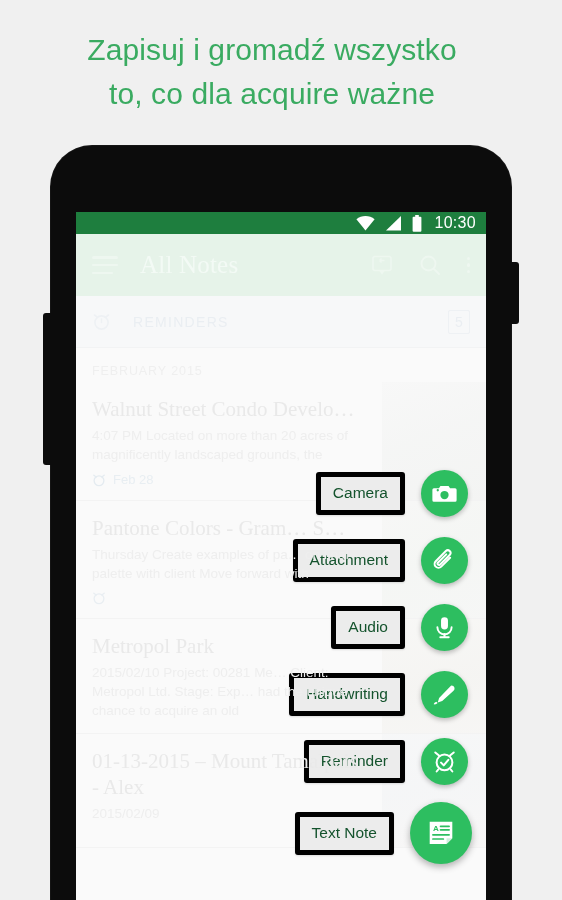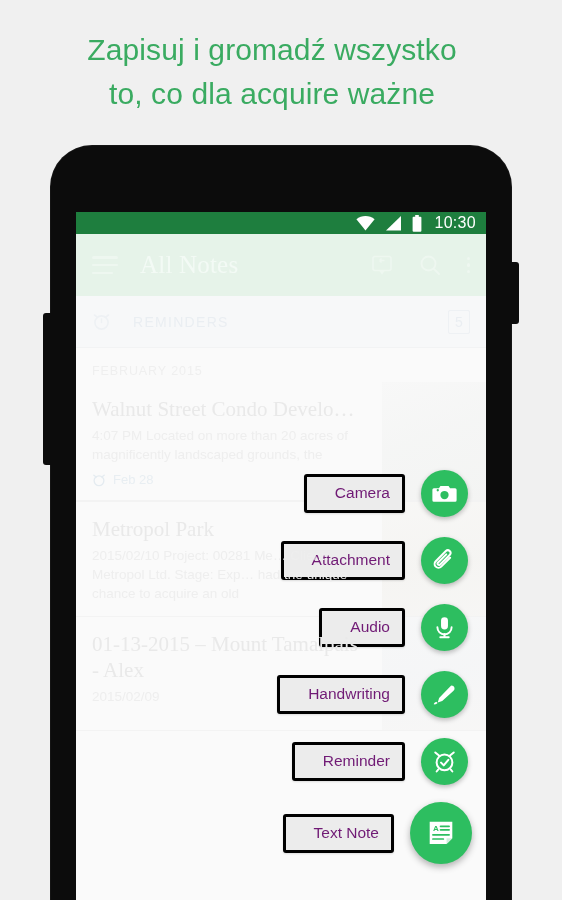--- a/index.html
+++ b/index.html
@@ -199,25 +199,25 @@
     position: absolute;
     right: 18px;
     display: flex;
     align-items: center;
     justify-content: flex-end;
     gap: 16px;
     pointer-events: auto;
   }
   .fab-label {
     background: #ececec;
-    border: 3px solid #000000;
+    border: 5px solid #000000;
     border-radius: 3px;
-    color: #701a75;
+    color: #14532d;
     font-size: 15.5px;
-    padding: 7px 12px 8px 28px;
+    padding: 7px 12px 8px 12px;
     white-space: nowrap;
     box-shadow: 0 1px 2px rgba(0,0,0,0.12);
   }
   .fab {
     width: 47px; height: 47px;
     border-radius: 50%;
     background: #2dbe60;
     display: flex; align-items: center; justify-content: center;
     box-shadow: 0 2px 5px rgba(0,0,0,0.26);
     flex: 0 0 auto;
@@ -313,20 +313,33 @@
           <svg width="14" height="14" viewBox="0 0 19 19">
             <circle cx="9.5" cy="10.5" r="6.6" fill="none" stroke="#e4ebf0" stroke-width="1.8"></circle>
             <line x1="2.5" y1="3" x2="5.6" y2="5.4" stroke="#e4ebf0" stroke-width="1.8" stroke-linecap="round"></line>
             <line x1="16.5" y1="3" x2="13.4" y2="5.4" stroke="#e4ebf0" stroke-width="1.8" stroke-linecap="round"></line>
           </svg>
           <span class="note-date">Feb 28</span>
         </div>
       </div>
       <div class="note-divider"></div>
 
+      <div class="note">
+        <div class="note-thumb thumb-b"></div>
+        <div class="note-title">Pantone Colors - Gram… S…</div>
+        <div class="note-snippet">Thursday Create examples of pa… on final palette with client Move forward with</div>
+        <div class="note-meta">
+          <svg width="14" height="14" viewBox="0 0 19 19">
+            <circle cx="9.5" cy="10.5" r="6.6" fill="none" stroke="#e9eef2" stroke-width="1.8"></circle>
+            <line x1="2.5" y1="3" x2="5.6" y2="5.4" stroke="#e9eef2" stroke-width="1.8" stroke-linecap="round"></line>
+            <line x1="16.5" y1="3" x2="13.4" y2="5.4" stroke="#e9eef2" stroke-width="1.8" stroke-linecap="round"></line>
+          </svg>
+          <span class="note-date"></span>
+        </div>
+      </div>
       <div class="note-divider"></div>
 
       <div class="note">
         <div class="note-thumb thumb-c"></div>
         <div class="note-title">Metropol Park</div>
         <div class="note-snippet">2015/02/10 Project: 00281 Me… Client: Metropol Ltd. Stage: Exp… had the unique chance to acquire an old</div>
       </div>
       <div class="note-divider"></div>
 
       <div class="note">

